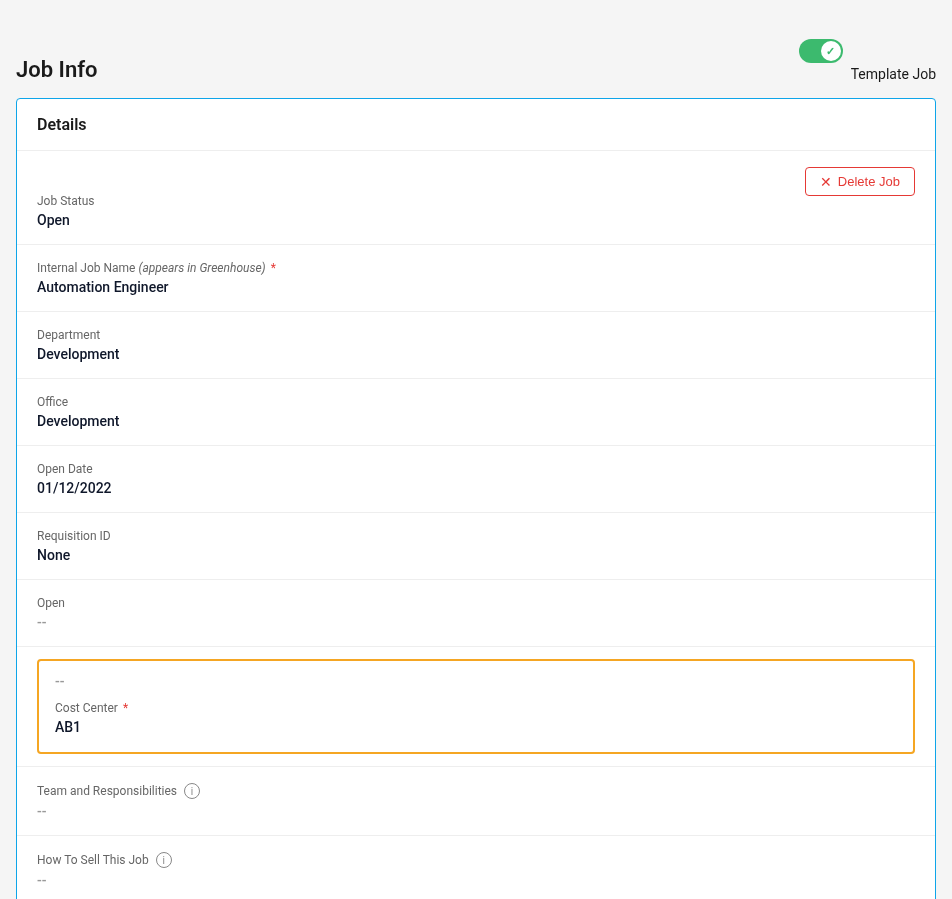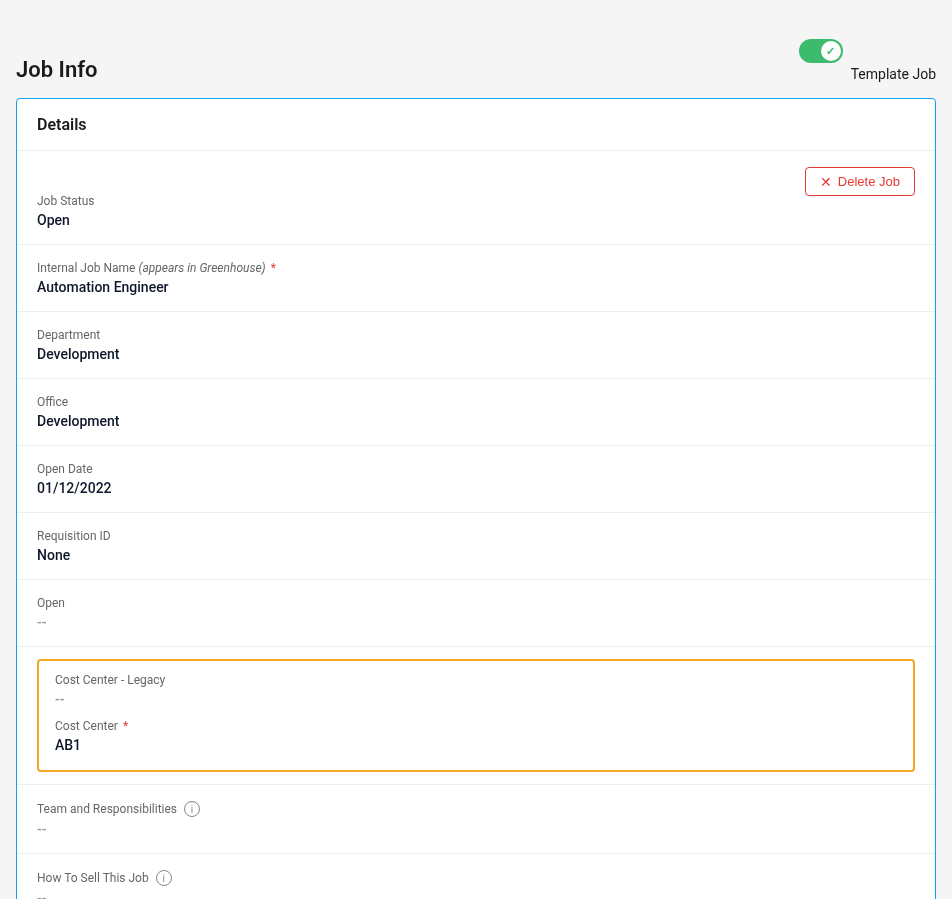--- a/index.html
+++ b/index.html
@@ -219,21 +219,20 @@
 
     <div class="field-row">
       <div class="field-label">Open</div>
       <div class="field-value empty">--</div>
     </div>
 
     <div class="field-row" style="padding: 12px 8px;">
       <div class="highlighted-section">
 
         <div class="highlighted-field">
-          <div class="field-label">Cost Center - Legacy</div>
           <div class="field-value empty">--</div>
         </div>
 
         <div class="highlighted-field">
           <div class="field-label">
             <span>Cost Center</span>
             <span class="required"> *</span>
           </div>
           <div class="field-value">AB1</div>
         </div>

